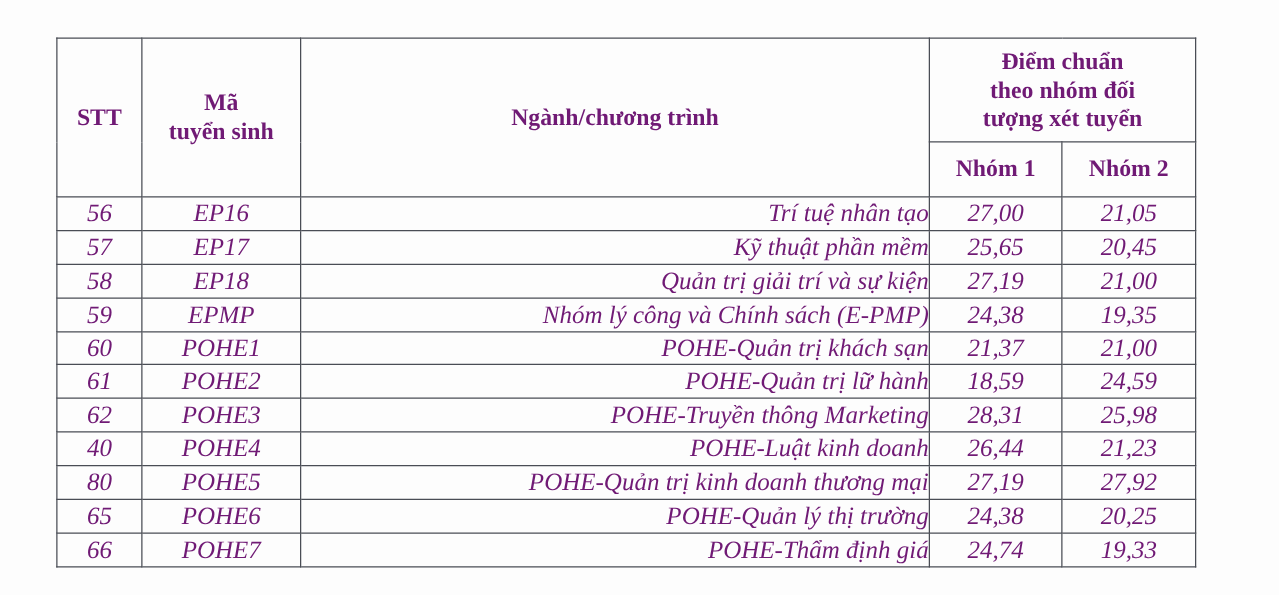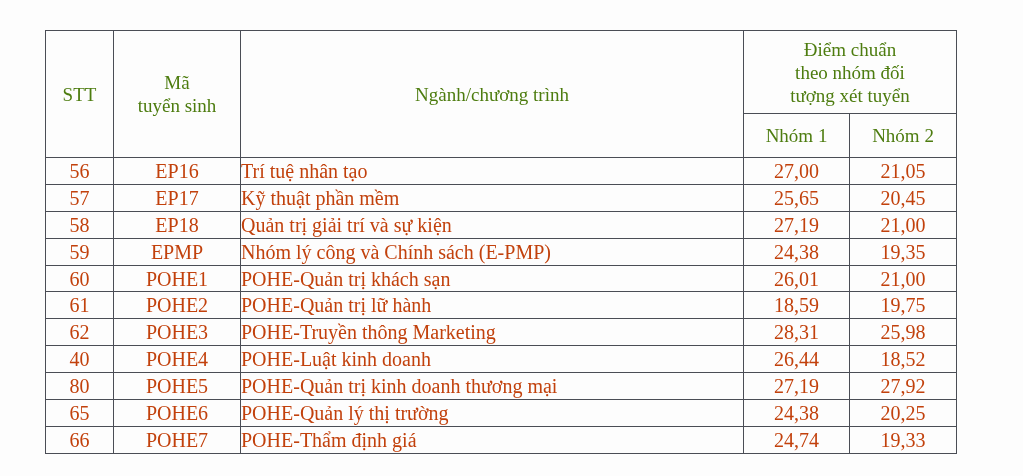--- a/index.html
+++ b/index.html
@@ -27,43 +27,44 @@
     top: 30px;
     width: 911px;
     border-collapse: collapse;
     table-layout: fixed;
   }
   table.scores td, table.scores th {
     border: 1.6px solid #4a4d55;
     padding: 0;
   }
   th {
-    font-weight: normal;
+    font-weight: bold;
     font-size: 19px;
-    color: #4d7c0f;
+    color: #701a75;
     text-align: center;
     vertical-align: middle;
     line-height: 23px;
   }
   th.group-head {
     height: 82px;
   }
   th.sub-head {
     height: 43px;
   }
   td {
     font-size: 20px;
     height: 25.9px;
     line-height: 24px;
-    color: #c2410c;
+    color: #701a75;
     white-space: nowrap;
     overflow: hidden;
+    font-style: italic;
   }
   td.c { text-align: center; }
-  td.l { text-align: left; padding-left: 10px; }
+  td.l { text-align: right; padding-left: 10px; }
   col.stt { width: 68px; }
   col.code { width: 127px; }
   col.name { width: 503px; }
   col.g1 { width: 106px; }
   col.g2 { width: 107px; }
 </style>
 </head>
 <body>
 
 <div class="page">
@@ -120,43 +121,43 @@
           <td class="c">59</td>
           <td class="c">EPMP</td>
           <td class="l">Nhóm lý công và Chính sách (E-PMP)</td>
           <td class="c">24,38</td>
           <td class="c">19,35</td>
         </tr>
         <tr>
           <td class="c">60</td>
           <td class="c">POHE1</td>
           <td class="l">POHE-Quản trị khách sạn</td>
-          <td class="c">26,01</td>
+          <td class="c">21,37</td>
           <td class="c">21,00</td>
         </tr>
         <tr>
           <td class="c">61</td>
           <td class="c">POHE2</td>
           <td class="l">POHE-Quản trị lữ hành</td>
           <td class="c">18,59</td>
-          <td class="c">19,75</td>
+          <td class="c">24,59</td>
         </tr>
         <tr>
           <td class="c">62</td>
           <td class="c">POHE3</td>
           <td class="l">POHE-Truyền thông Marketing</td>
           <td class="c">28,31</td>
           <td class="c">25,98</td>
         </tr>
         <tr>
           <td class="c">40</td>
           <td class="c">POHE4</td>
           <td class="l">POHE-Luật kinh doanh</td>
           <td class="c">26,44</td>
-          <td class="c">18,52</td>
+          <td class="c">21,23</td>
         </tr>
         <tr>
           <td class="c">80</td>
           <td class="c">POHE5</td>
           <td class="l">POHE-Quản trị kinh doanh thương mại</td>
           <td class="c">27,19</td>
           <td class="c">27,92</td>
         </tr>
         <tr>
           <td class="c">65</td>

